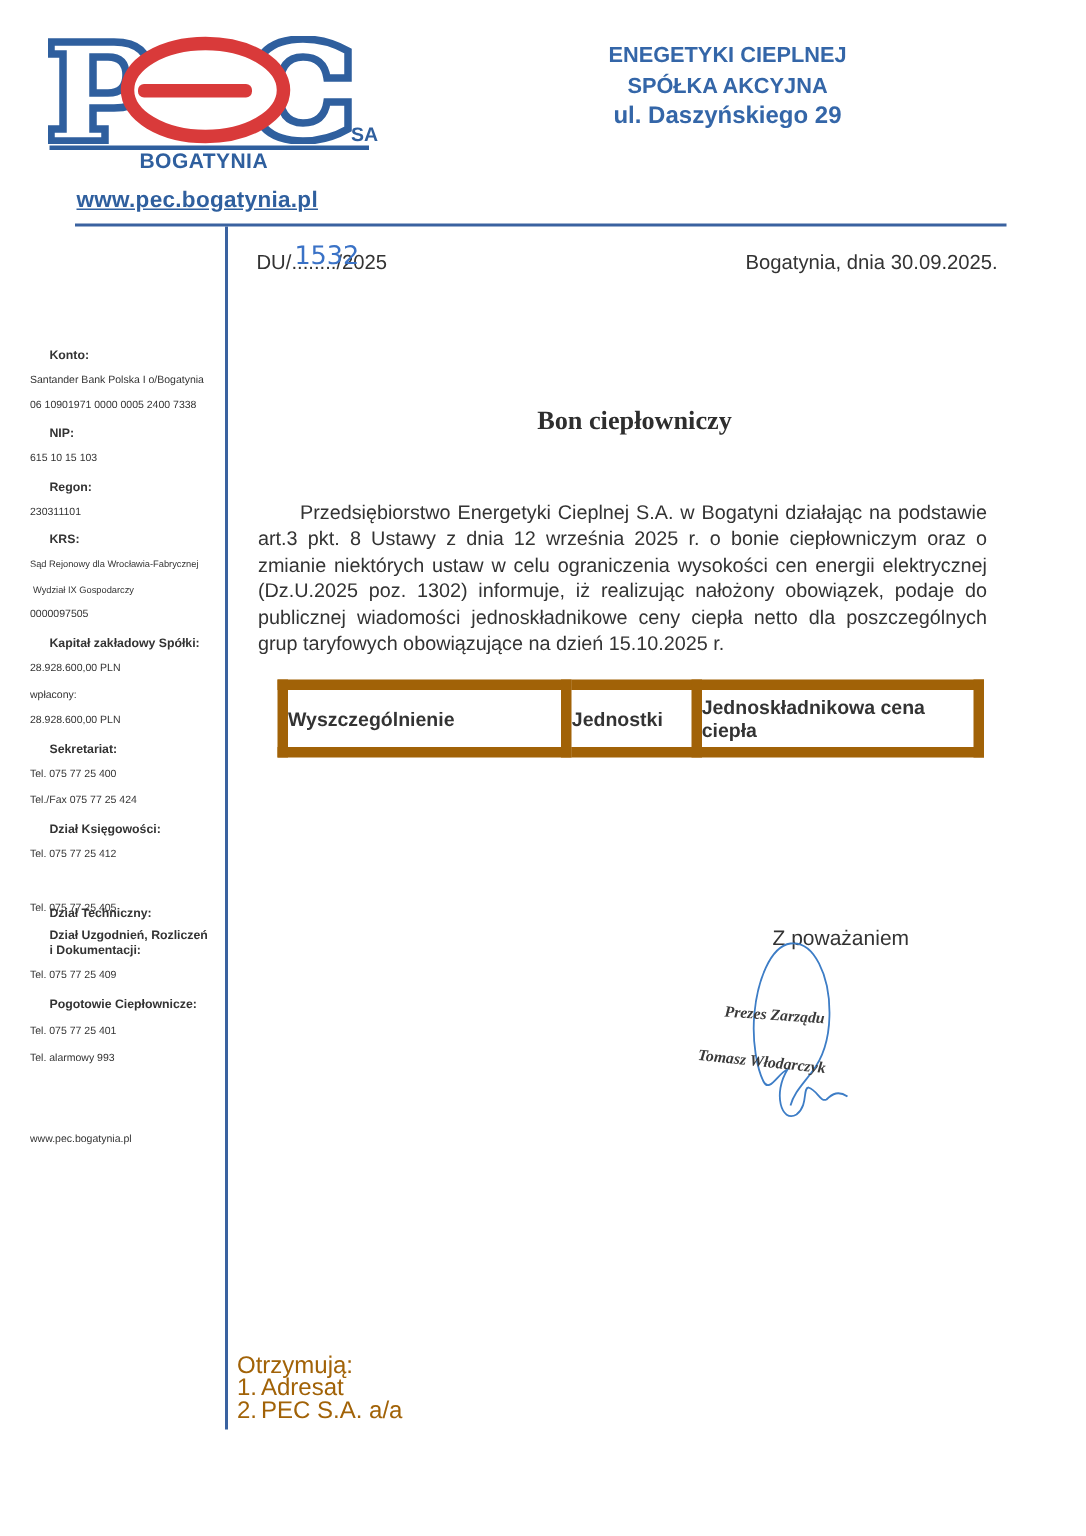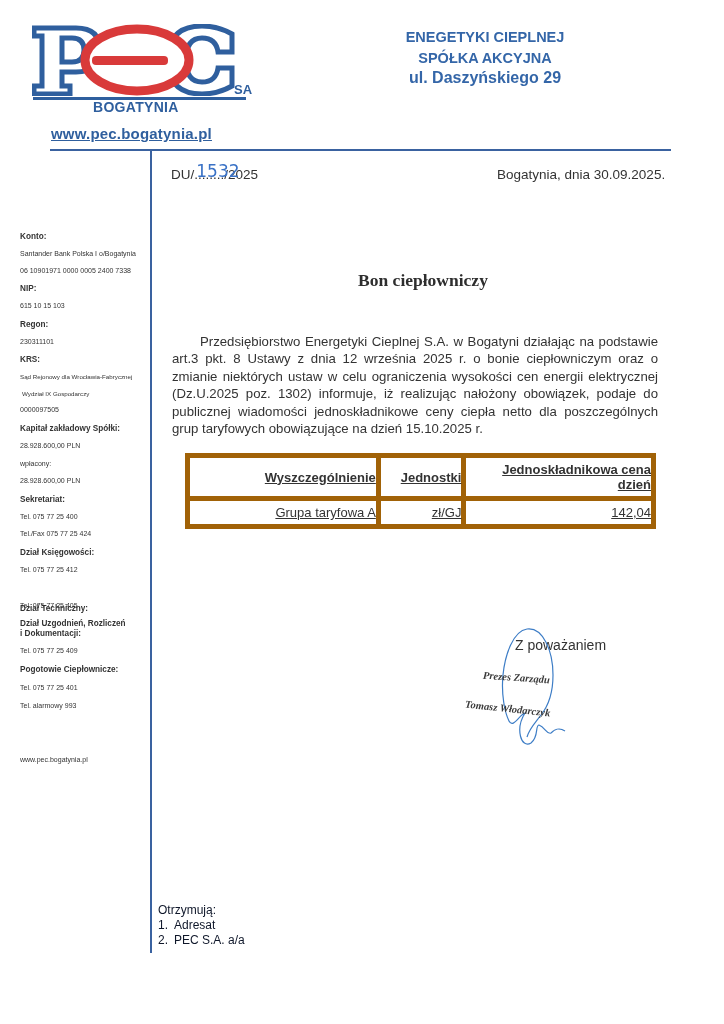--- a/index.html
+++ b/index.html
@@ -18,40 +18,40 @@
   .hline { left:50px; top:149px; width:621px; height:2px; background:#3a62a0; }
   .vline { left:150px; top:151px; width:2px; height:802px; background:#3a62a0; }
 
   .docno { left:171px; top:167px; font-size:13.5px; color:#333; }
   .docno .hand { color:#3a72c6; font-family:"DejaVu Sans", sans-serif; font-size:17px; position:relative; top:-4px; }
   .date { left:497px; top:167px; font-size:13.5px; color:#333; }
 
   
   .sidebar { left:20px; top:232px; width:130px; font-size:8px; color:#333; }
   .sb-item { position:absolute; left:0; white-space:nowrap; }
-  .sb-label { font-weight:bold; font-size:8.2px; }
+  .sb-label { font-weight:bold; font-size:8.2px;margin-left:13px; }
   .sb-small { font-size:7px; }
 
   .title { left:0; width:724px; top:270px; text-align:center; font-family:"Liberation Serif", serif; font-weight:bold; font-size:17.5px; color:#2e2e2e; padding-left:122px; box-sizing:border-box; }
 
   .body-text { left:172px; top:333px; width:486px; font-size:13.2px; line-height:17.4px; text-align:justify; color:#333; }
   .body-text p { margin:0; text-indent:28px; }
 
   table.prices { position:absolute; left:185px; top:453px; width:471px; border-collapse:collapse; font-size:13px; color:#333; border:2px solid #777; }
-  table.prices th, table.prices td { border:5px solid #a16207; text-align:right; padding:0;text-decoration:underline; }
+  table.prices th, table.prices td { border:7px solid #a16207; text-align:left; padding:0; }
   table.prices th { height:38px; font-weight:bold; font-size:13px; }
   table.prices td { height:23px; }
   .c1 { width:195px; } .c2 { width:83px; } .c3 { width:193px; }
 
-  .regards { left:515px; top:617px; font-size:14px; color:#333;margin-top:20px; }
+  .regards { left:515px; top:617px; font-size:14px; color:#333; }
   .sig-svg { left:455px; top:625px; width:170px; height:130px; }
   .stamp1 { left:483px; top:672px; font-family:"Liberation Serif", serif; font-style:italic; font-weight:bold; font-size:10.5px; color:#3a3a3a; transform:rotate(4deg); }
   .stamp2 { left:465px; top:703px; font-family:"Liberation Serif", serif; font-style:italic; font-weight:bold; font-size:10.5px; color:#3a3a3a; transform:rotate(6deg); }
 
-  .recipients { left:158px; top:903px; font-size:12px; line-height:15px; color:#0f172a; }
+  .recipients { left:158px; top:903px; font-size:16px; line-height:15px; color:#a16207; }
   .recipients .num { display:inline-block; width:16px; }
 </style>
 </head>
 <body>
 
 <svg class="abs logo" viewBox="0 0 220 72">
 
   <path d="M2 4 h42 q24 0 24 22 q0 22 -24 22 h-14 v14 h8 v8 h-36 v-8 h8 v-50 h-8 z M30 14 v24 h10 q12 0 12 -12 q0 -12 -12 -12 z" fill="#ffffff" stroke="#2f5f9e" stroke-width="5"></path>
 
   <path d="M200 10 v18 h-14 q-2 -14 -16 -14 q-16 0 -16 22 q0 22 16 22 q14 0 16 -14 h14 v18 q-14 8 -30 8 q-34 0 -34 -34 q0 -34 34 -34 q16 0 30 8 z" fill="#ffffff" stroke="#2f5f9e" stroke-width="5"></path>
@@ -115,29 +115,24 @@
 
 <div class="abs body-text">
   <p>Przedsiębiorstwo Energetyki Cieplnej S.A. w Bogatyni działając na podstawie art.3 pkt. 8 Ustawy z dnia 12 września 2025 r. o bonie ciepłowniczym oraz o zmianie niektórych ustaw w celu ograniczenia wysokości cen energii elektrycznej (Dz.U.2025 poz. 1302) informuje, iż realizując nałożony obowiązek, podaje do publicznej wiadomości jednoskładnikowe ceny ciepła netto dla poszczególnych grup taryfowych obowiązujące na dzień 15.10.2025 r.</p>
 </div>
 
 <table class="prices">
   <thead>
     <tr>
       <th class="c1">Wyszczególnienie</th>
       <th class="c2">Jednostki</th>
-      <th class="c3">Jednoskładnikowa cena dzień</th>
+      <th class="c3">Jednoskładnikowa cena ciepła</th>
     </tr>
   </thead>
   <tbody>
-    <tr>
-      <td>Grupa taryfowa A</td>
-      <td>zł/GJ</td>
-      <td>142,04</td>
-    </tr>
   </tbody>
 </table>
 
 <div class="abs regards">Z poważaniem</div>
 <svg class="abs sig-svg" viewBox="0 0 170 130">
   <path d="M72 4 C58 6 50 30 48 50 C46 70 50 88 54 96 C58 104 64 90 70 88 C60 104 66 124 76 118 C84 112 80 100 84 100 C90 102 92 110 96 108 C100 104 104 102 110 106 M72 4 C88 2 98 26 98 50 C98 68 94 80 86 90 C80 98 74 104 72 112" fill="none" stroke="#3d7dc6" stroke-width="1.2"></path>
 </svg>
 <div class="abs stamp1">Prezes Zarządu</div>
 <div class="abs stamp2">Tomasz Włodarczyk</div>
 

